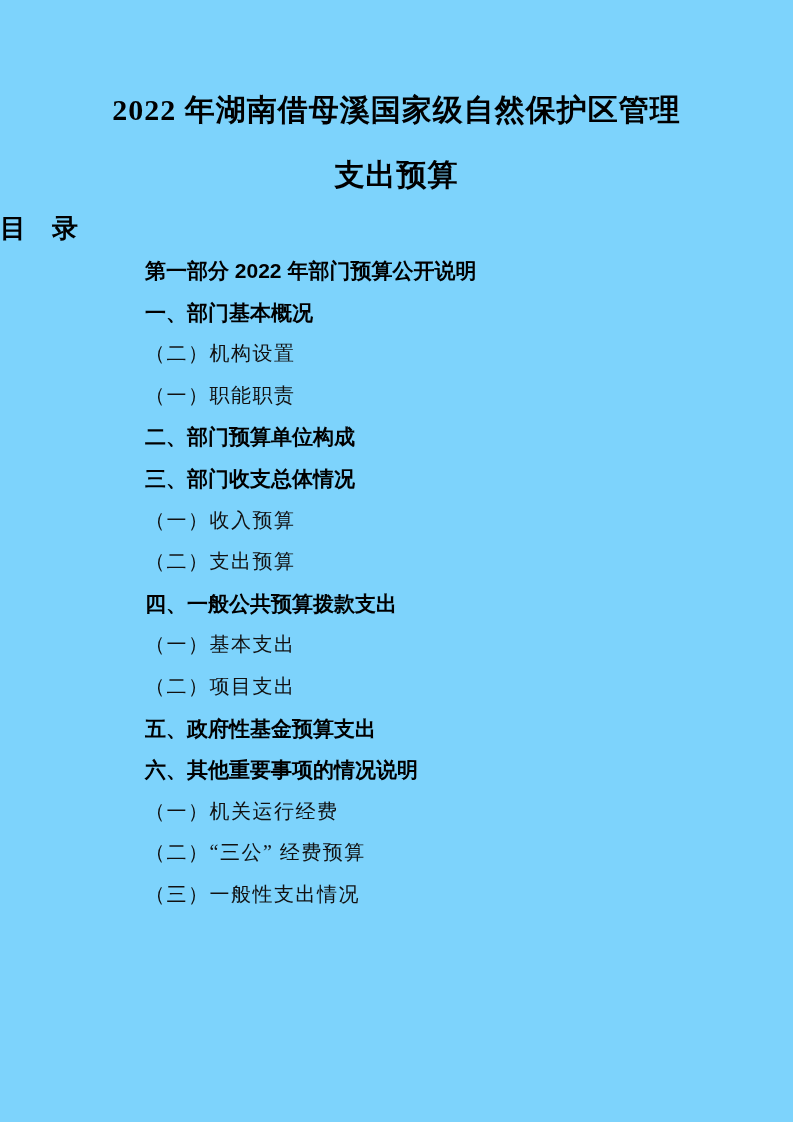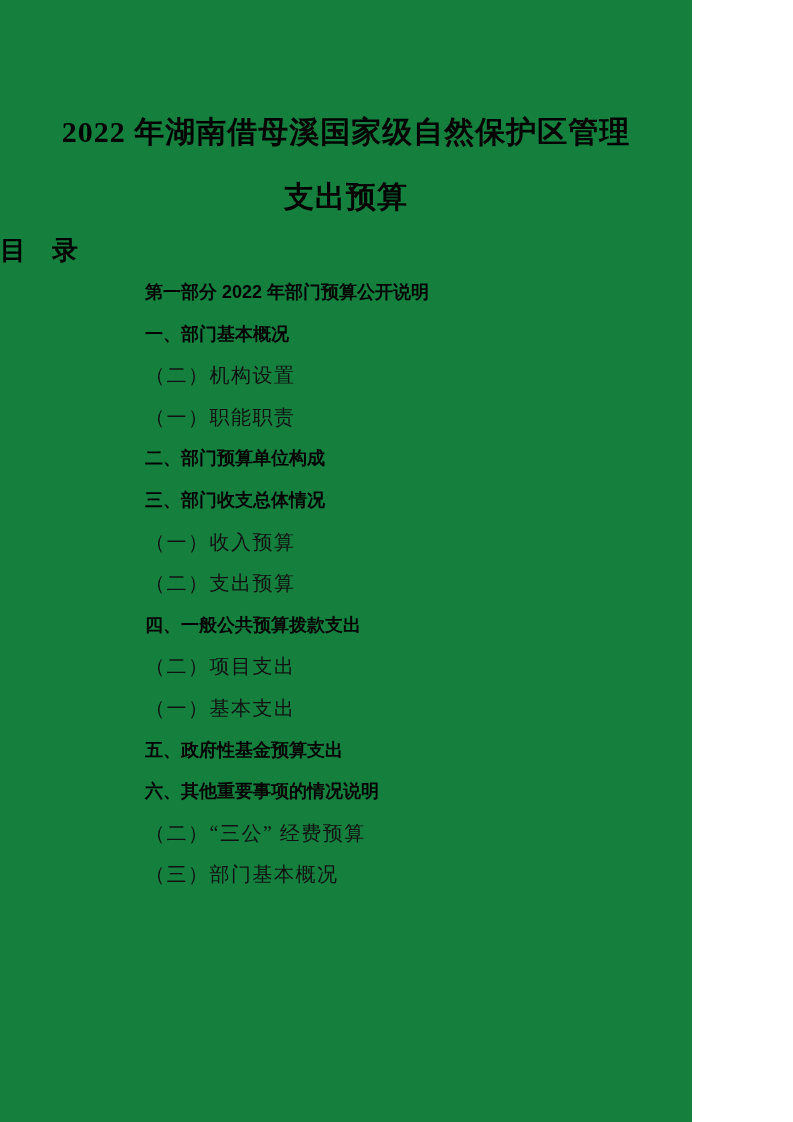--- a/index.html
+++ b/index.html
@@ -2,26 +2,26 @@
 <html><head>
 <meta charset="utf-8">
 <style>
   html, body {
     margin: 0;
     padding: 0;
     background: #ffffff;
   }
   .page {
     position: relative;
-    width: 692px;
+    width: 793px;
     height: 1122px;
-    background: #15803d;
+    background: #7dd3fc;
     overflow: hidden;
     box-sizing: border-box;
-    padding-top: 99px;
+    padding-top: 77px;
     color: #000000;
   }
   .doc-title {
     text-align: center;
     font-family: "Liberation Serif", serif;
     font-weight: 700;
     font-size: 30px;
     line-height: 65px;
     color: #000000;
     letter-spacing: 1px;
@@ -39,21 +39,21 @@
     margin: 7px 0 0 0;
     padding: 0 40px 0 145px;
   }
   .toc-list li {
     line-height: 41.6px;
     white-space: nowrap;
   }
   .toc-list li.bold {
     font-family: "Liberation Sans", sans-serif;
     font-weight: 700;
-    font-size: 18px;
+    font-size: 21px;
     color: #000000;
   }
   .toc-list li.kai {
     font-family: "Liberation Serif", serif;
     font-weight: 400;
     font-size: 20px;
     letter-spacing: 1.5px;
     color: #111111;
   }
 </style>
@@ -72,21 +72,22 @@
   <ul class="toc-list">
     <li class="bold">第一部分 2022 年部门预算公开说明</li>
     <li class="bold">一、部门基本概况</li>
     <li class="kai">（二）机构设置</li>
     <li class="kai">（一）职能职责</li>
     <li class="bold">二、部门预算单位构成</li>
     <li class="bold">三、部门收支总体情况</li>
     <li class="kai">（一）收入预算</li>
     <li class="kai">（二）支出预算</li>
     <li class="bold">四、一般公共预算拨款支出</li>
+    <li class="kai">（一）基本支出</li>
     <li class="kai">（二）项目支出</li>
-    <li class="kai">（一）基本支出</li>
     <li class="bold">五、政府性基金预算支出</li>
     <li class="bold">六、其他重要事项的情况说明</li>
+    <li class="kai">（一）机关运行经费</li>
     <li class="kai">（二）“三公” 经费预算</li>
-    <li class="kai">（三）部门基本概况</li>
+    <li class="kai">（三）一般性支出情况</li>
   </ul>
 
 </div>
 
 </body></html>

